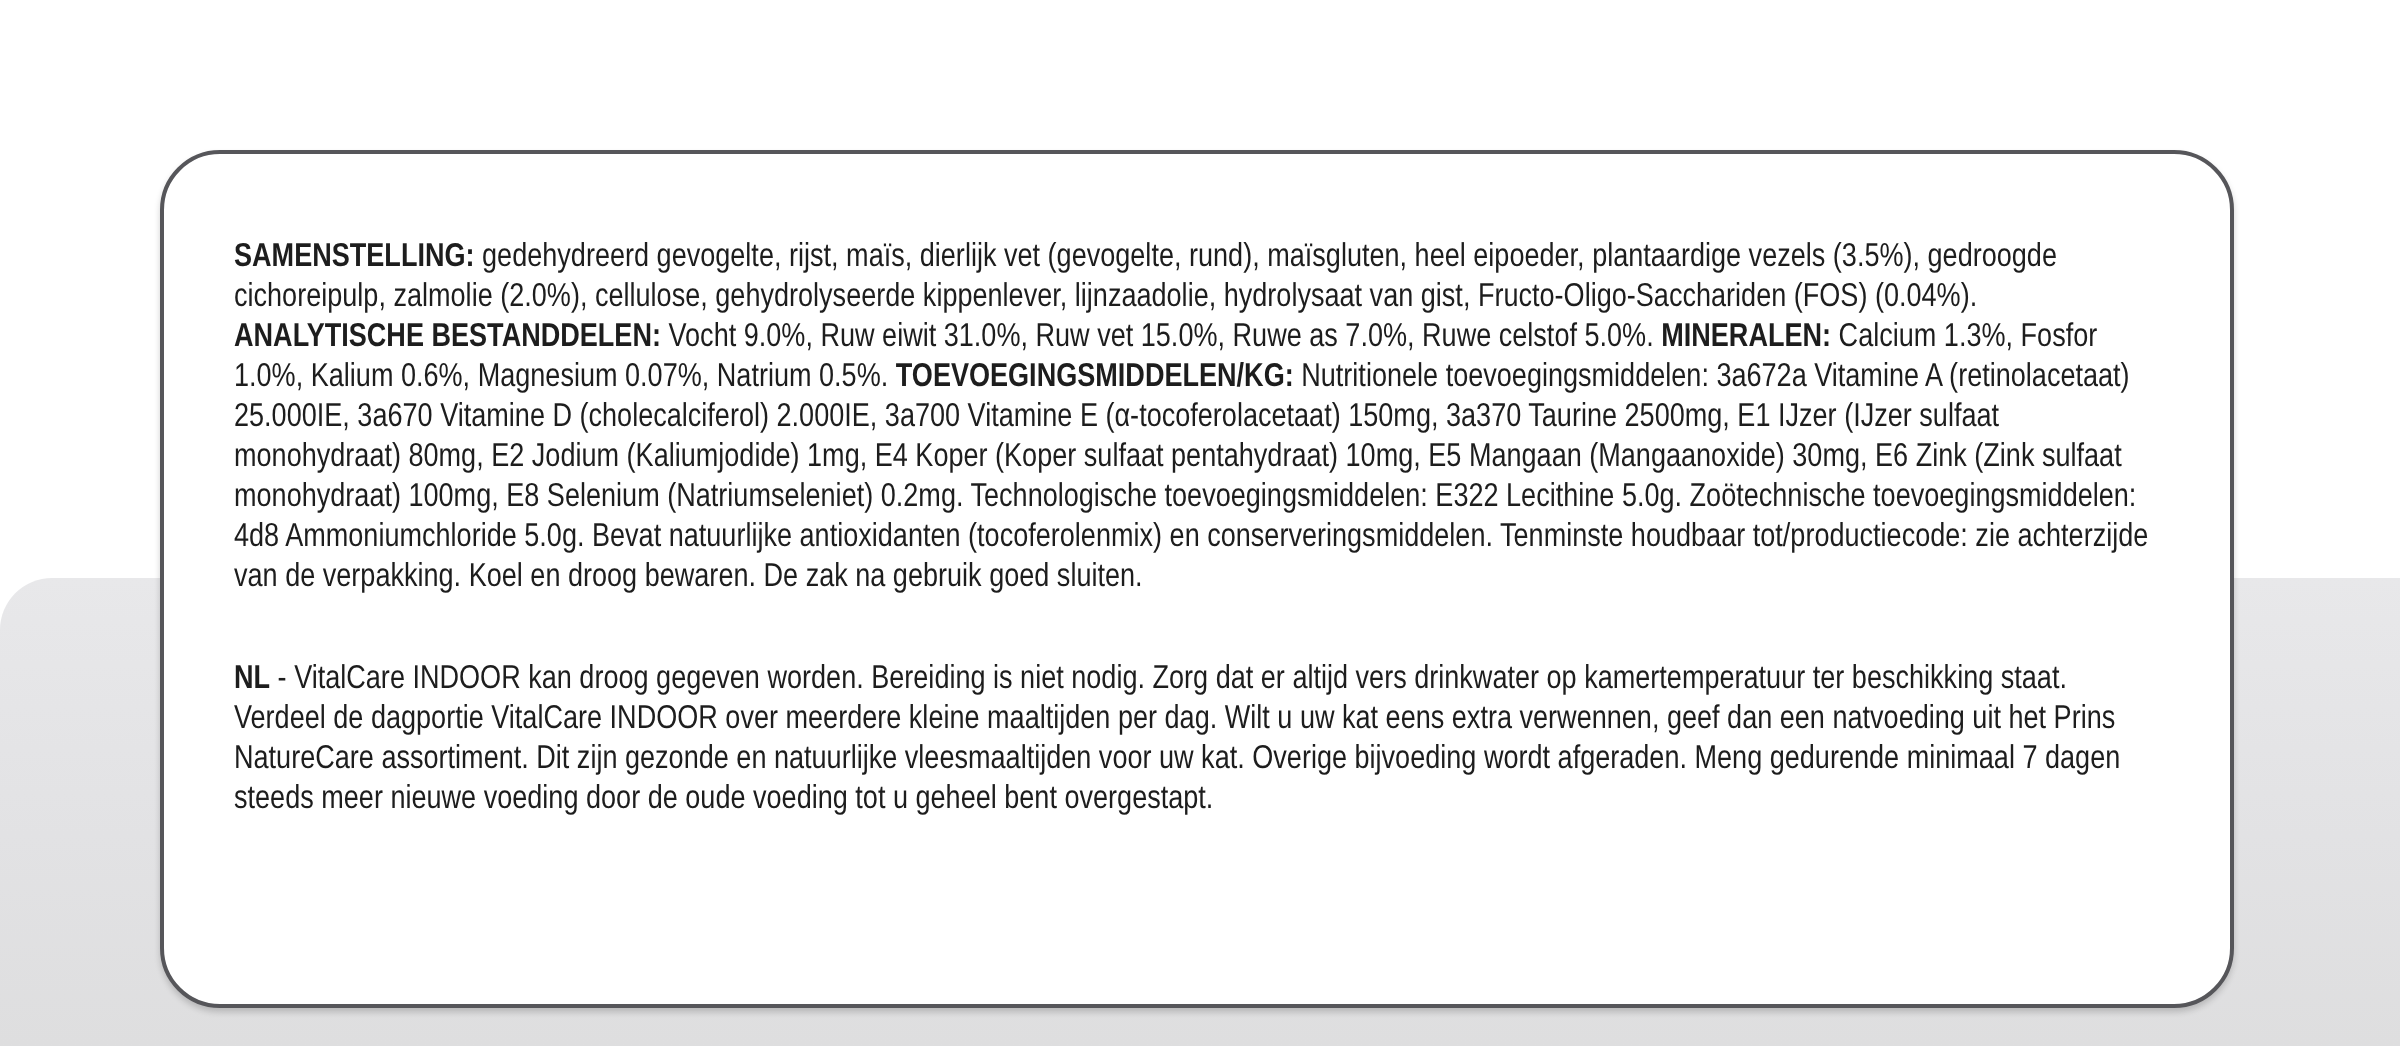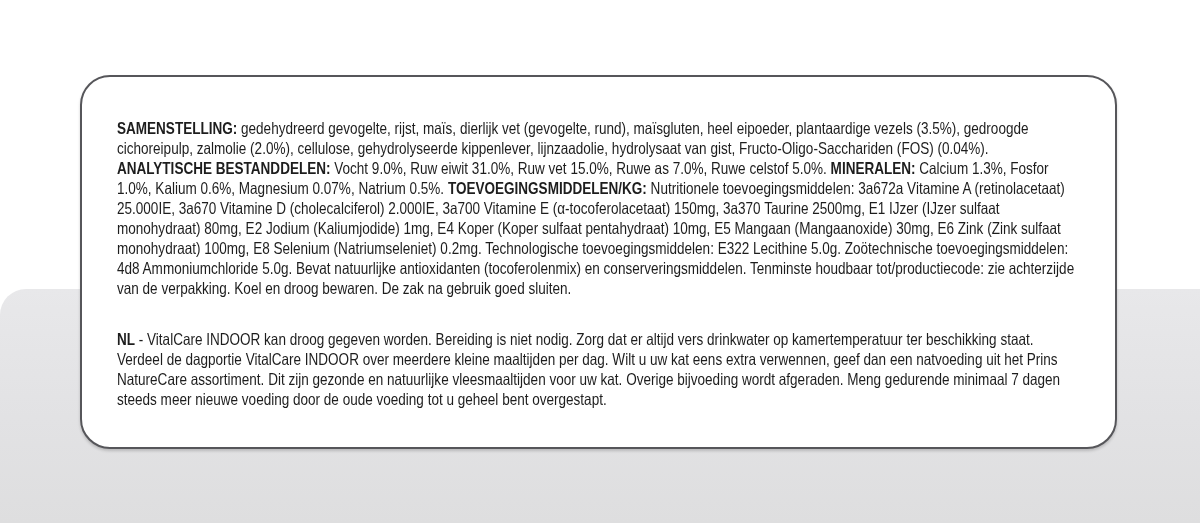--- a/index.html
+++ b/index.html
@@ -15,21 +15,21 @@
     background:var(--page-background);
     font-family:"Liberation Sans",sans-serif;
   }
   .stage{position:absolute;inset:0;}
   .backdrop{
     position:absolute;left:0;top:289px;width:1200px;height:234px;
     background:linear-gradient(to bottom,#e8e8ea 0%,var(--backdrop-gray) 55%,#dededf 100%);
     border-top-left-radius:26px;
   }
   .card{
-    position:absolute;left:80px;top:75px;width:1037px;height:374px;
+    position:absolute;left:80px;top:75px;width:1037px;height:429px;
     box-sizing:border-box;
     background:var(--card-background);
     border:2px solid var(--card-border-color);
     border-radius:30px;
     box-shadow:0 2px 3px rgba(0,0,0,0.18);
   }
   .text-block{
     position:absolute;left:35px;top:41px;width:1178px;
     transform:scaleX(0.82);transform-origin:0 0;
     color:var(--text-color);

